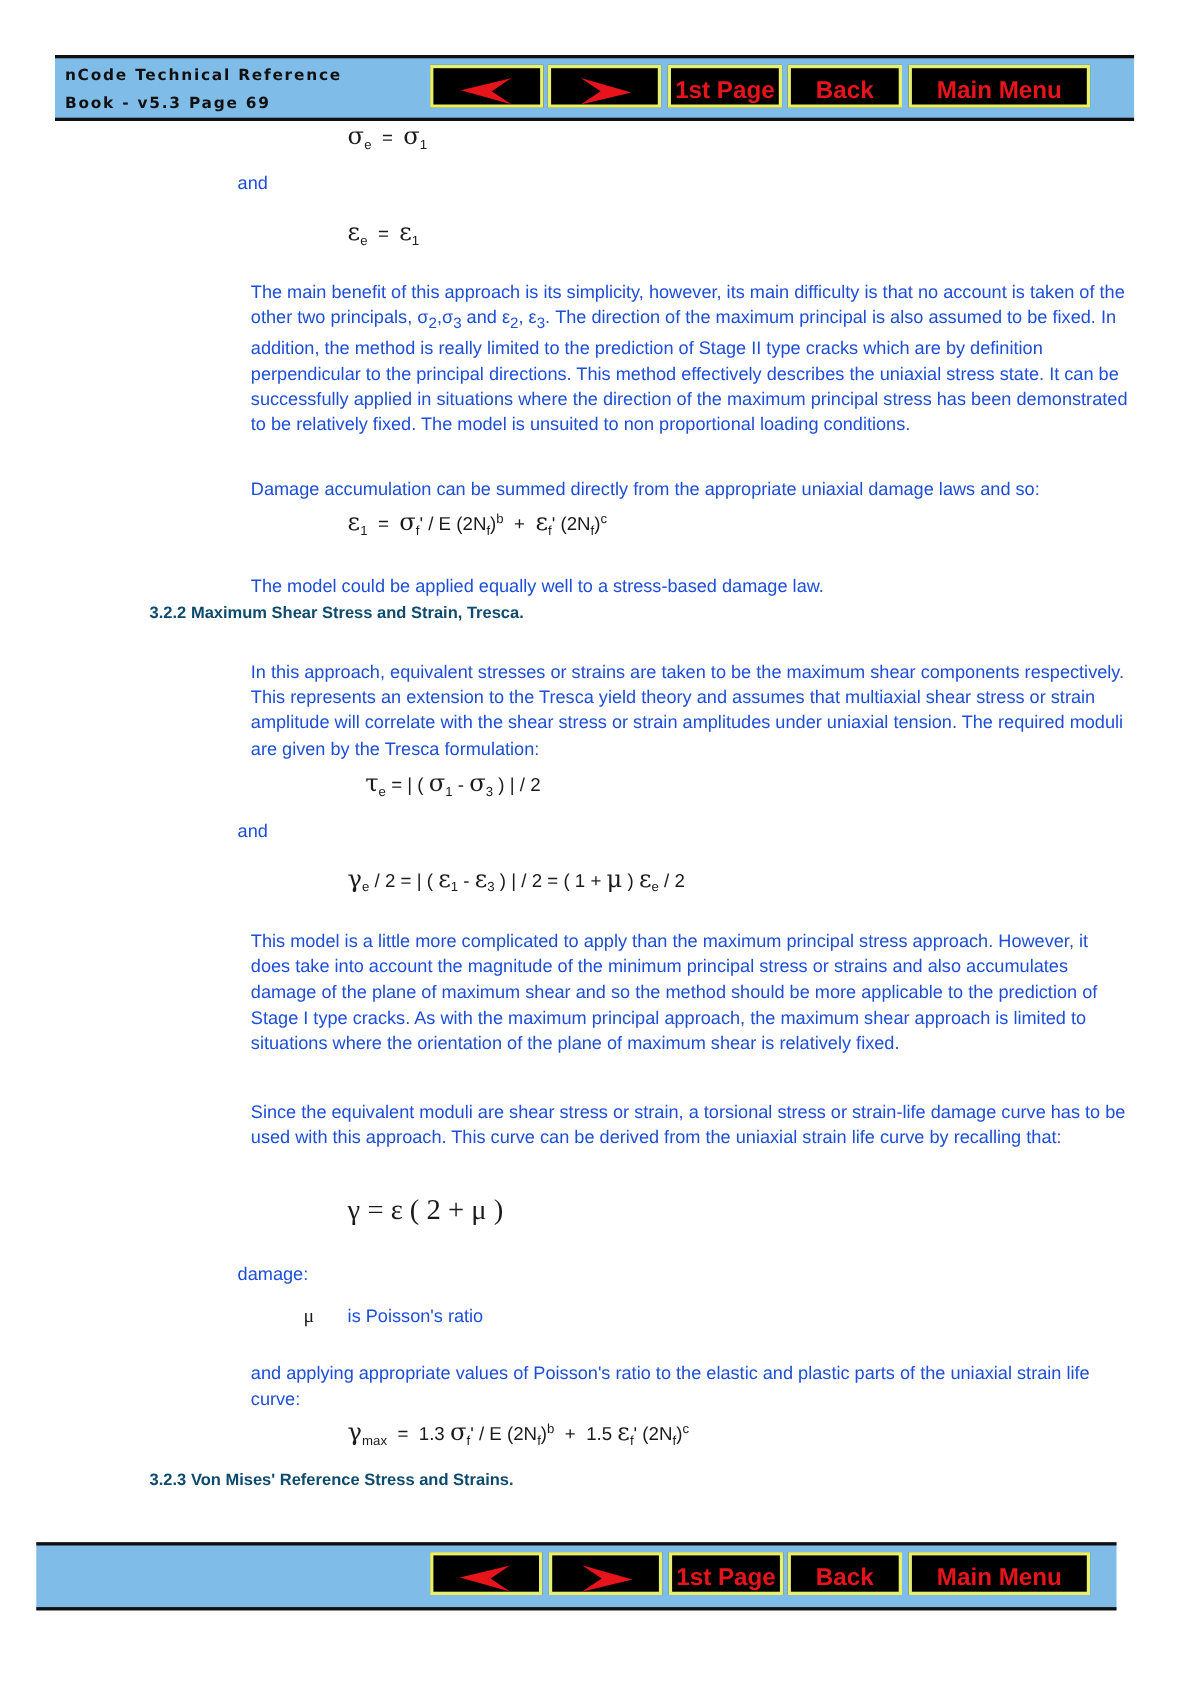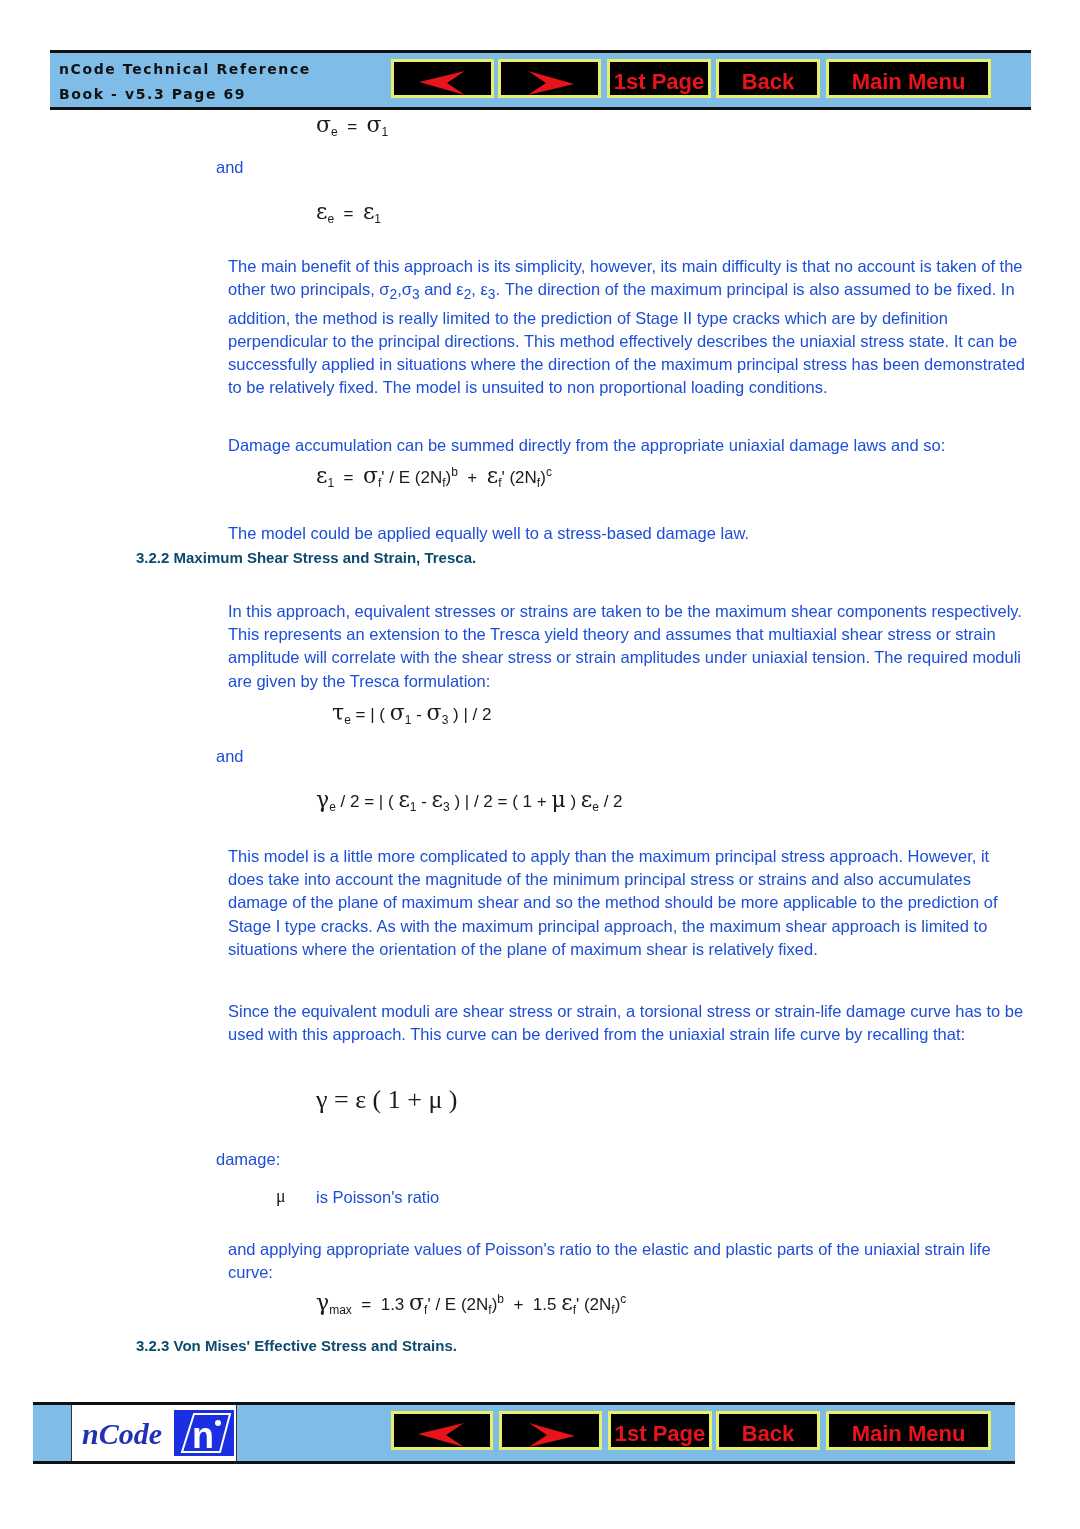--- a/index.html
+++ b/index.html
@@ -96,50 +96,40 @@
 <div class="blk" style="top:745px;">and</div>
 
 <div class="eq" style="left:316px;top:787px;">
   <span class="g">γ</span><sub>e</sub><span> / 2  = | ( </span><span class="g">ε</span><sub>1</sub><span> - </span><span class="g">ε</span><sub>3</sub><span> ) | / 2   = ( 1 + </span><span class="g">μ</span><span> ) </span><span class="g">ε</span><sub>e</sub><span> / 2</span>
 </div>
 
 <p class="blk" style="top:833px;">This model is a little more complicated to apply than the maximum principal stress approach. However, it does take into account the magnitude of the minimum principal stress or strains and also accumulates damage of the plane of maximum shear and so the method should be more applicable to the prediction of Stage I type cracks. As with the maximum principal approach, the maximum shear approach is limited to situations where the orientation of the plane of maximum shear is relatively fixed.</p>
 
 <p class="blk" style="top:988px;">Since the equivalent moduli are shear stress or strain, a torsional stress or strain-life damage curve has to be used with this approach. This curve can be derived from the uniaxial strain life curve by recalling that:</p>
 
-<div class="eq serif-eq" style="left:316px;top:1085px;">γ  =  ε ( 1 + μ )</div>
+<div class="eq serif-eq" style="left:316px;top:1085px;">γ  =  ε ( 2 + μ )</div>
 
 <div class="blk" style="top:1148px;">damage:</div>
 
 <div class="eq" style="left:276px;top:1186px;font-family:'Liberation Serif',serif;font-size:18px;">μ</div>
 <div class="blk" style="left:316px;top:1186px;width:400px;">is Poisson's ratio</div>
 
 <p class="blk" style="top:1226px;">and applying appropriate values of Poisson's ratio to the elastic and plastic parts of the uniaxial strain life curve:</p>
 
 <div class="eq" style="left:316px;top:1290px;">
   <span class="g">γ</span><sub>max</sub>
   &nbsp;<span>=</span>&nbsp;
   <span>1.3</span>&nbsp;<span class="g">σ</span><sub>f</sub><span>' / E (2N</span><sub>f</sub><span>)</span><sup>b</sup>
   &nbsp;<span>+</span>&nbsp;
   <span>1.5</span>&nbsp;<span class="g">ε</span><sub>f</sub><span>' (2N</span><sub>f</sub><span>)</span><sup>c</sup>
 </div>
 
-<div class="h2" style="top:1337px;">3.2.3 Von Mises' Effective Stress and Strains.</div>
+<div class="h2" style="top:1337px;">3.2.3 Von Mises' Reference Stress and Strains.</div>
 
 <div class="bar bottom">
-  <div class="logo">
-    <span class="word">nCode</span>
-    <div class="mark">
-      <svg width="60" height="46" viewBox="0 0 60 46">
-        <path d="M8,42 L20,4 L56,4 L46,42 Z" fill="none" stroke="#fff" stroke-width="2"></path>
-        <text x="18" y="38" font-family="Liberation Sans, sans-serif" font-weight="bold" font-size="36" fill="#fff">n</text>
-        <circle cx="44" cy="13" r="3" fill="#fff"></circle>
-      </svg>
-    </div>
-  </div>
   <div class="nav" style="left:358px;width:102px;">
     <svg width="52" height="24" viewBox="0 0 52 24">
         <polygon points="2,11 48,0 30,12 48,24" fill="#e8141c"></polygon>
       </svg>
   </div>
   <div class="nav" style="left:466px;width:103px;">
     <svg width="52" height="24" viewBox="0 0 52 24">
         <polygon points="50,13 4,24 22,12 4,0" fill="#e8141c"></polygon>
       </svg>
   </div>

